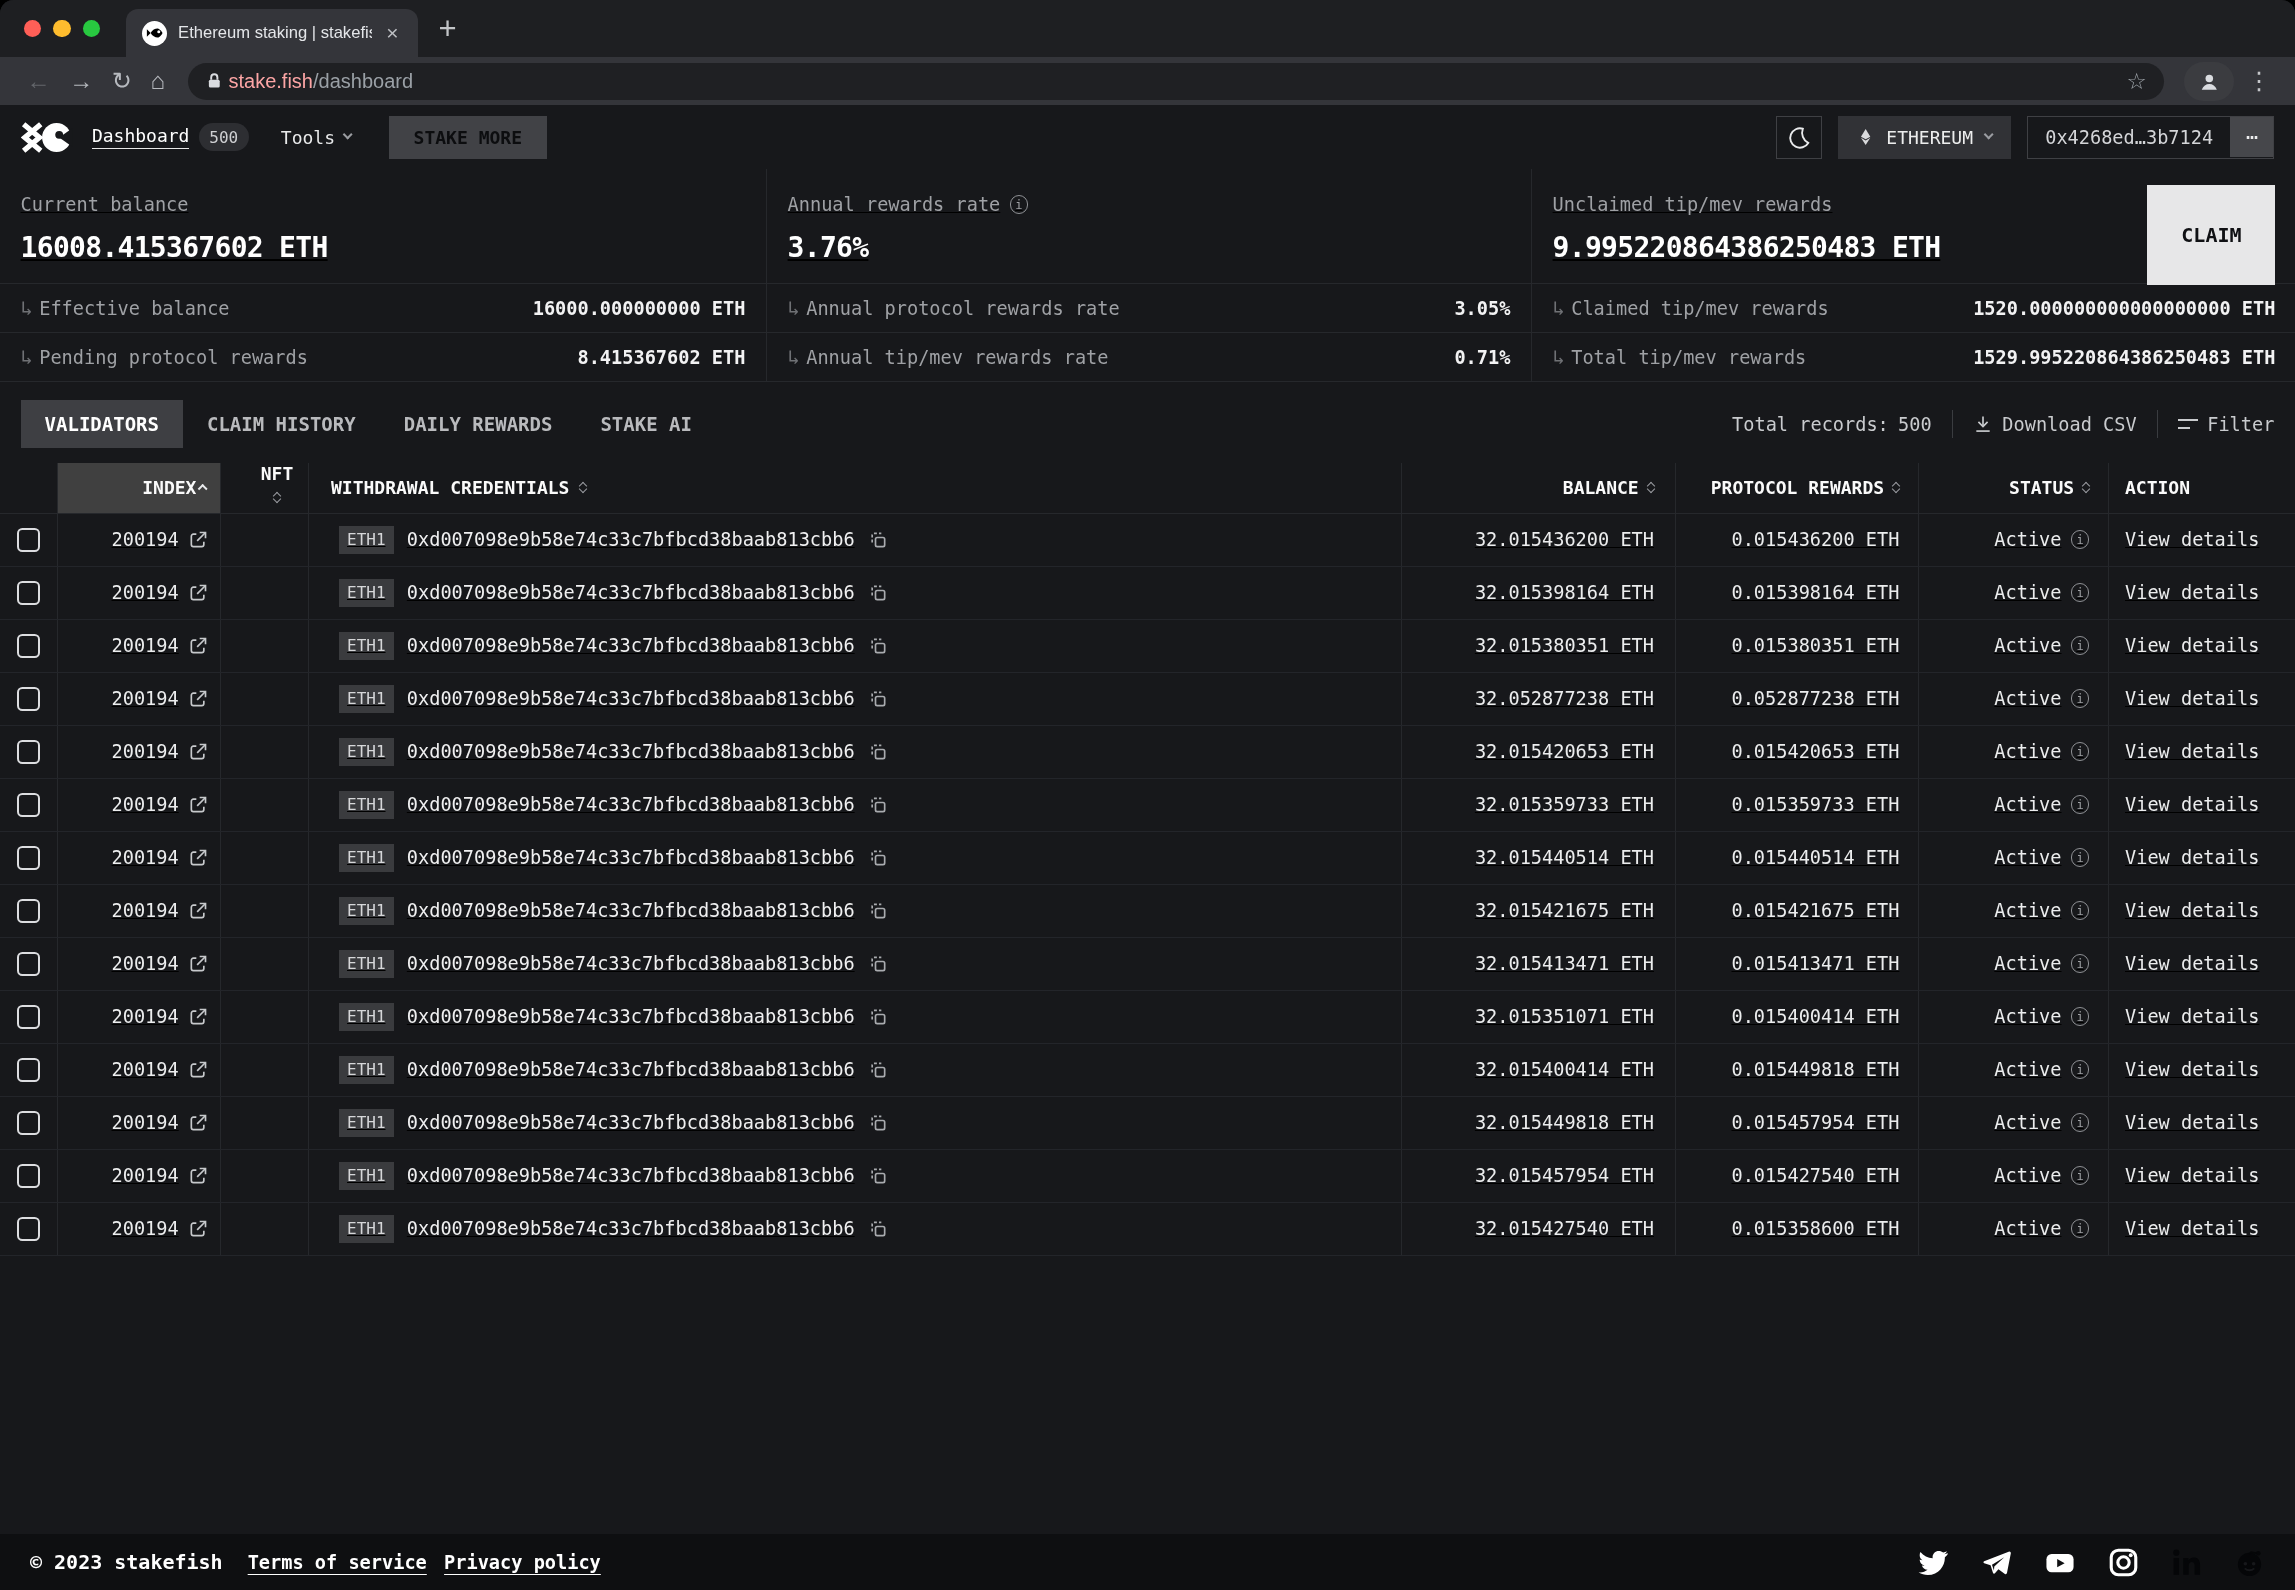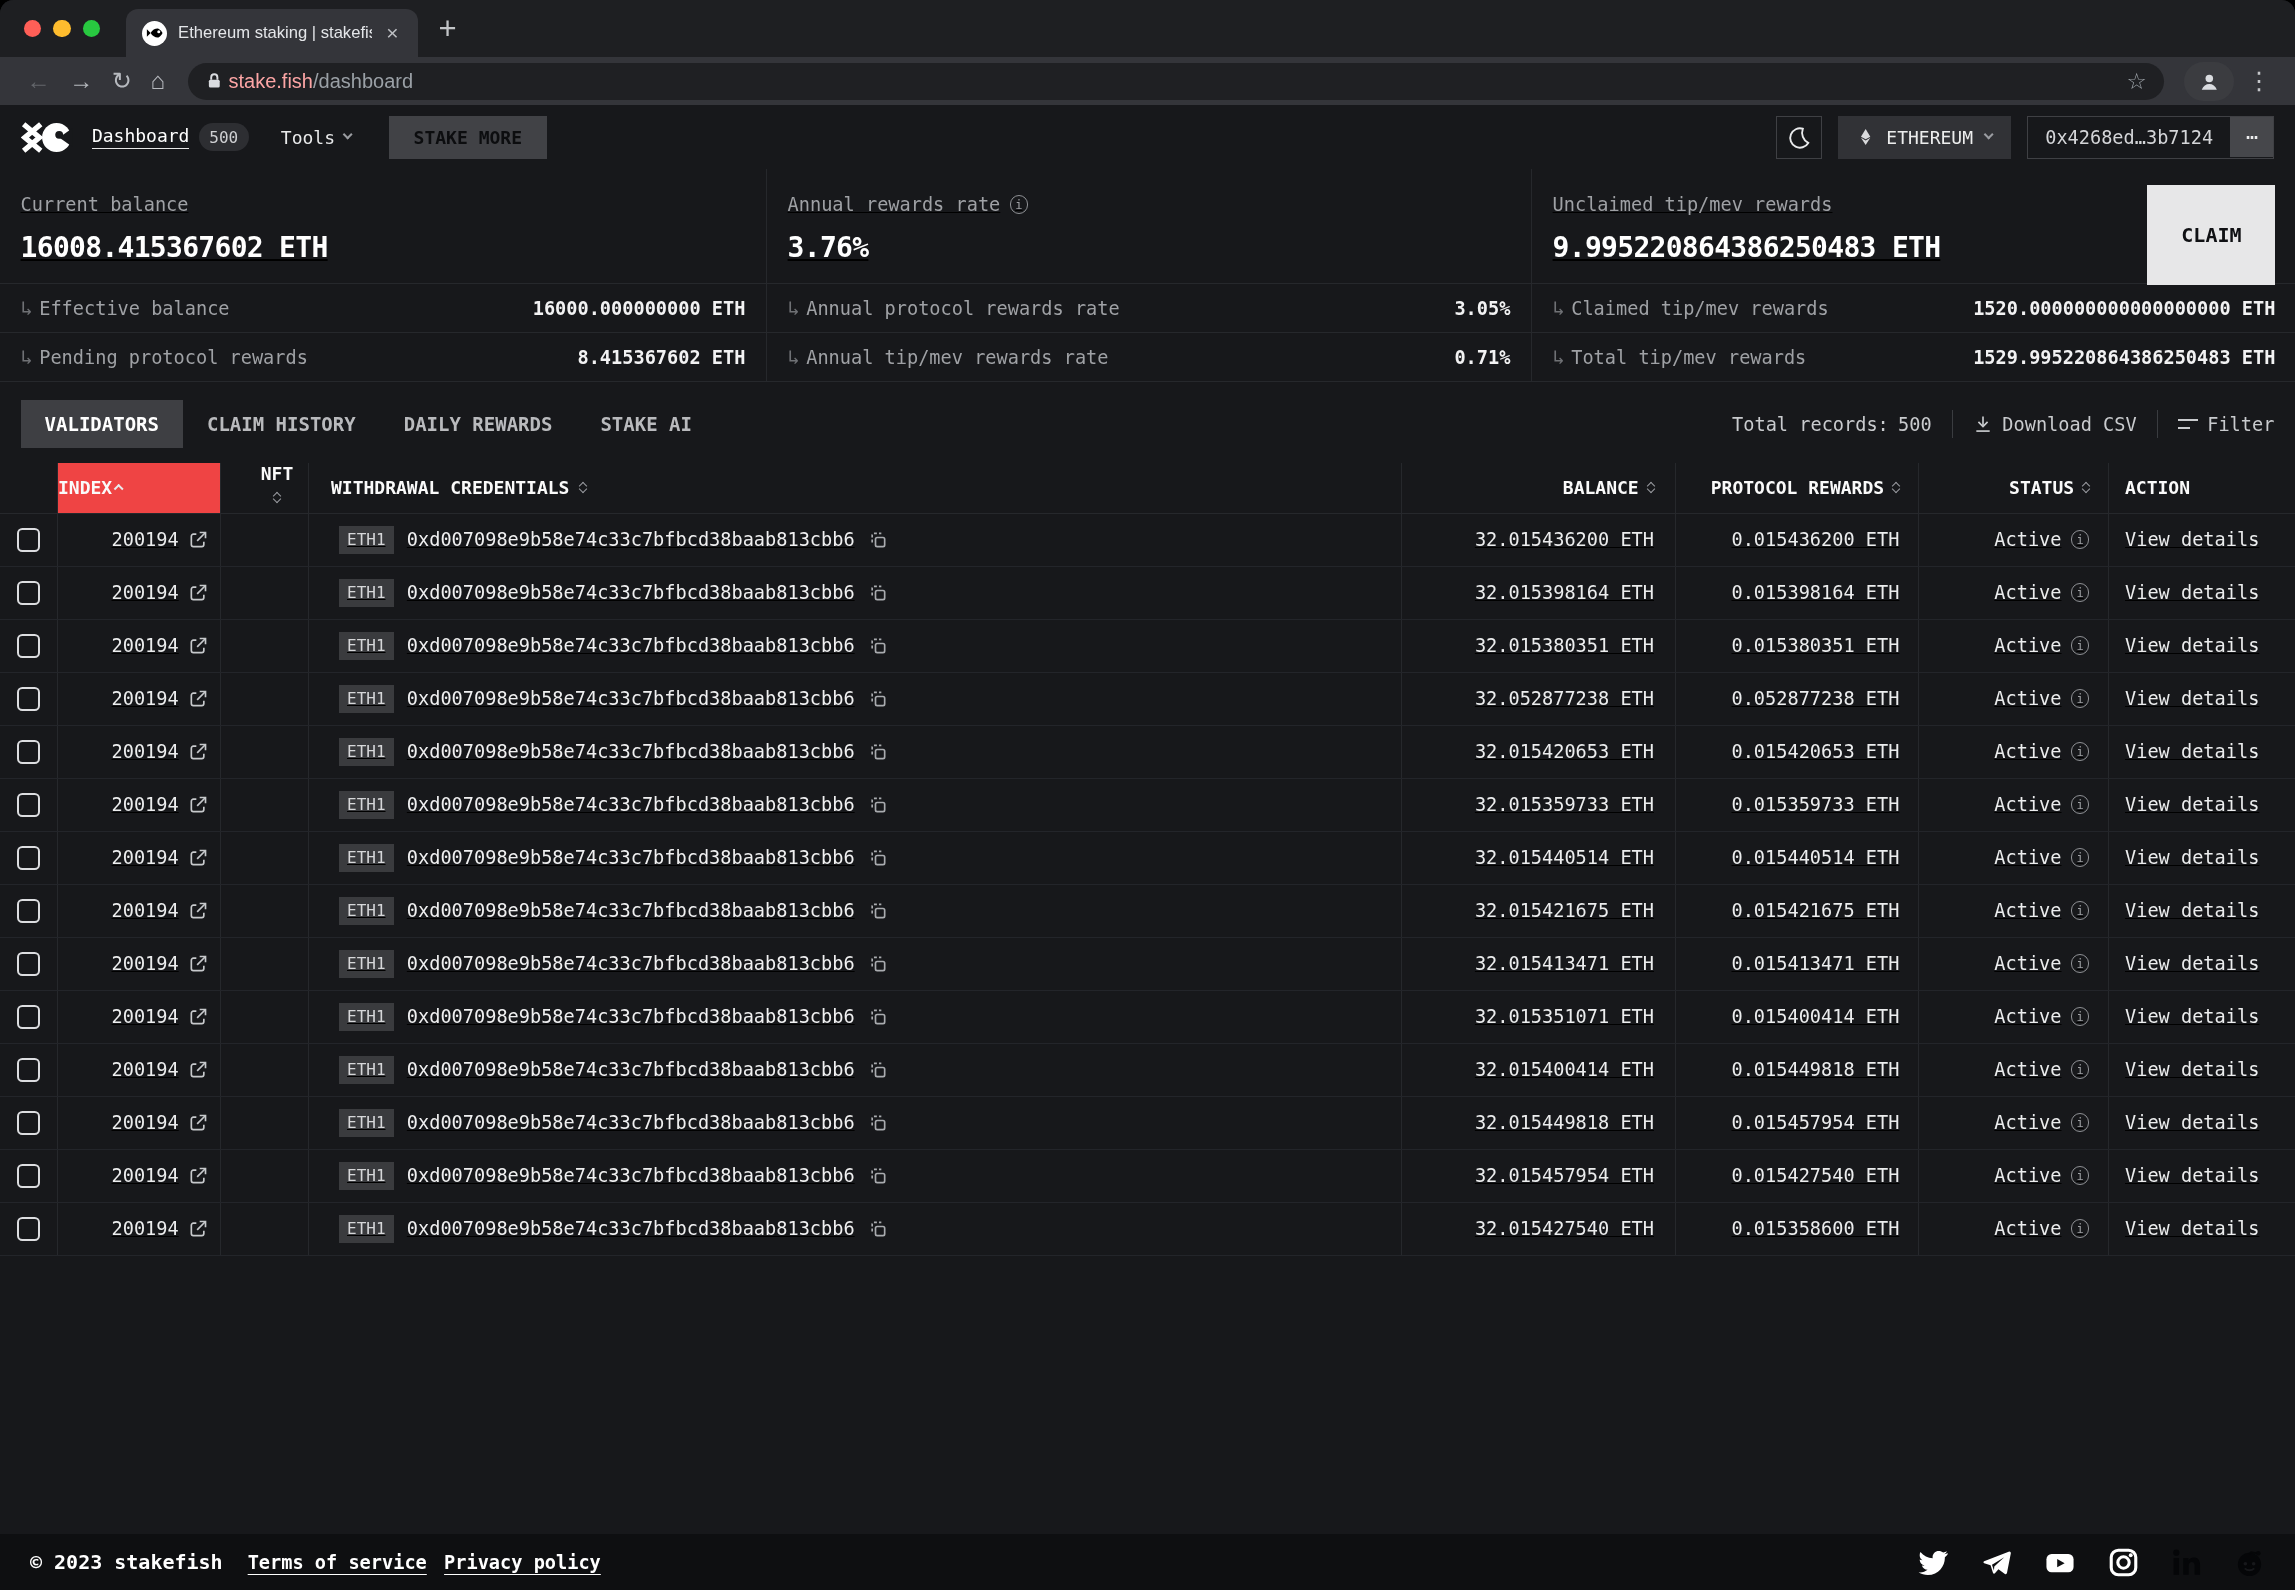--- a/index.html
+++ b/index.html
@@ -94,21 +94,21 @@
   .filter-icon i { display:block; height:2px; background:#c9cbce; }
   .filter-icon i:first-child { width:20px; }
   .filter-icon i:last-child { width:12px; }
 
   
   .row-grid { display:grid; grid-template-columns:57px 163px 88px 1093px 274px 243px 190px 187px; }
   .thead { height:51px; border-bottom:1.3px solid #26282c; flex:none; }
   .th, .td { display:flex; align-items:center; font-size:18.6px; color:#ecedee; min-width:0; }
   .th { font-size:18px; font-weight:bold; color:#fafafa; }
   .th + .th, .td + .td { border-left:1.3px solid #26282c; }
-  .th-index { background:#ef4444; padding-right:13.3px; gap:3px; }
+  .th-index { background:#404040; justify-content:flex-end; padding-right:13.3px; gap:3px; }
   .th-nft { padding-left:25px; gap:9.3px;flex-direction:column; }
   .th-cred { padding-left:22px; gap:10.6px; }
   .th-bal, .th-rew, .th-status { justify-content:flex-end; gap:9.3px; }
   .th-bal { padding-right:21px; } .th-rew { padding-right:18.6px; } .th-status { padding-right:18.6px; }
   .th-action { padding-left:16px; }
   .sorts { display:inline-flex; flex-direction:column; gap:4px; }
   .sorts .chev { width:6px; height:6px; border-right:1.7px solid #9a9ca1; border-bottom:1.7px solid #9a9ca1; }
   .chev.white { border-color:#e9eaec; }
 
   .tbody { flex:none;text-decoration:underline; }

